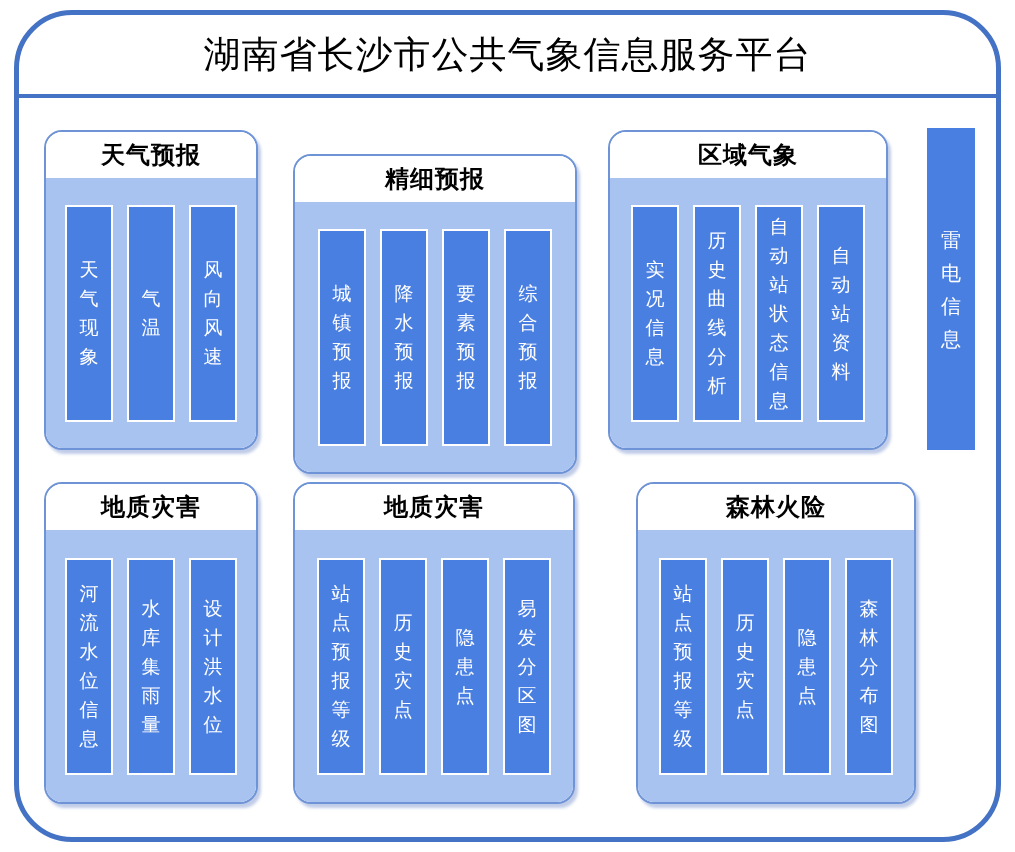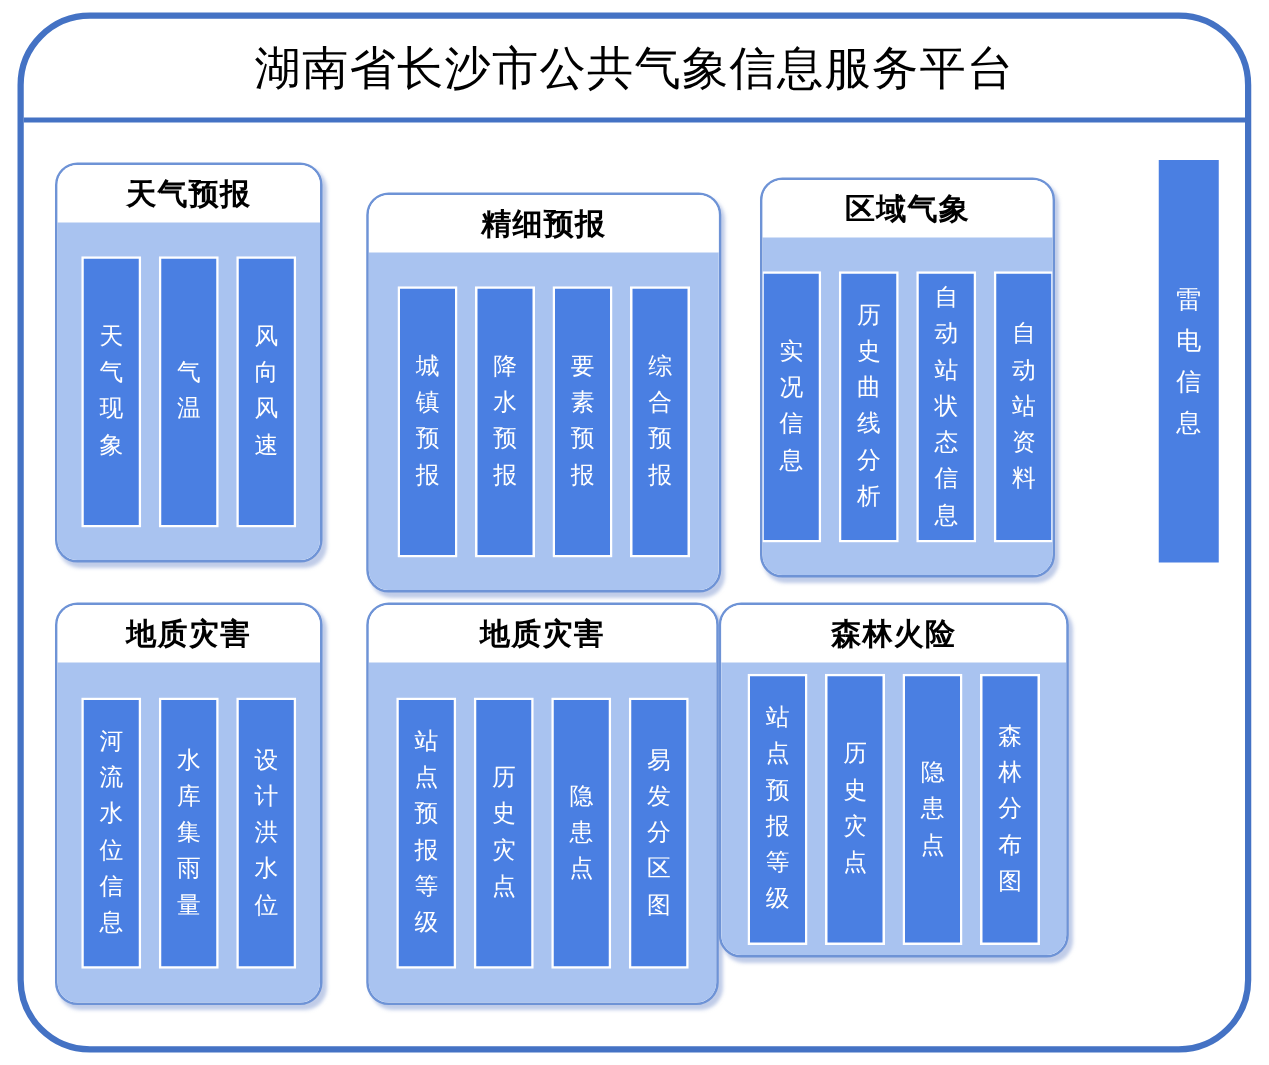--- a/index.html
+++ b/index.html
@@ -85,24 +85,24 @@
     width: 48px; height: 322px;
     background: #4A7FE2;
     display: flex;
     align-items: center;
     justify-content: center;
   }
   .side-bar .bar-label { gap: 13px; font-size: 20px; }
   
   #panel-0 { left: 25px;  top: 115px; width: 214px; height: 320px; }
   #panel-1 { left: 274px; top: 115px; width: 284px; height: 320px; margin-top: 24px; }
-  #panel-2 { left: 589px; top: 127px; width: 236px; height: 320px; }
+  #panel-2 { left: 589px; top: 115px; width: 280px; height: 320px; }
   #panel-3 { left: 25px;  top: 467px; width: 214px; height: 322px; }
   #panel-4 { left: 274px; top: 467px; width: 282px; height: 322px; }
-  #panel-5 { left: 556px; top: 467px; width: 280px; height: 284px; }
+  #panel-5 { left: 617px; top: 467px; width: 280px; height: 322px; }
 </style>
 </head>
 <body>
 
 <div class="frame">
 
   <div class="title-band">
     <h1>湖南省长沙市公共气象信息服务平台</h1>
   </div>
 

